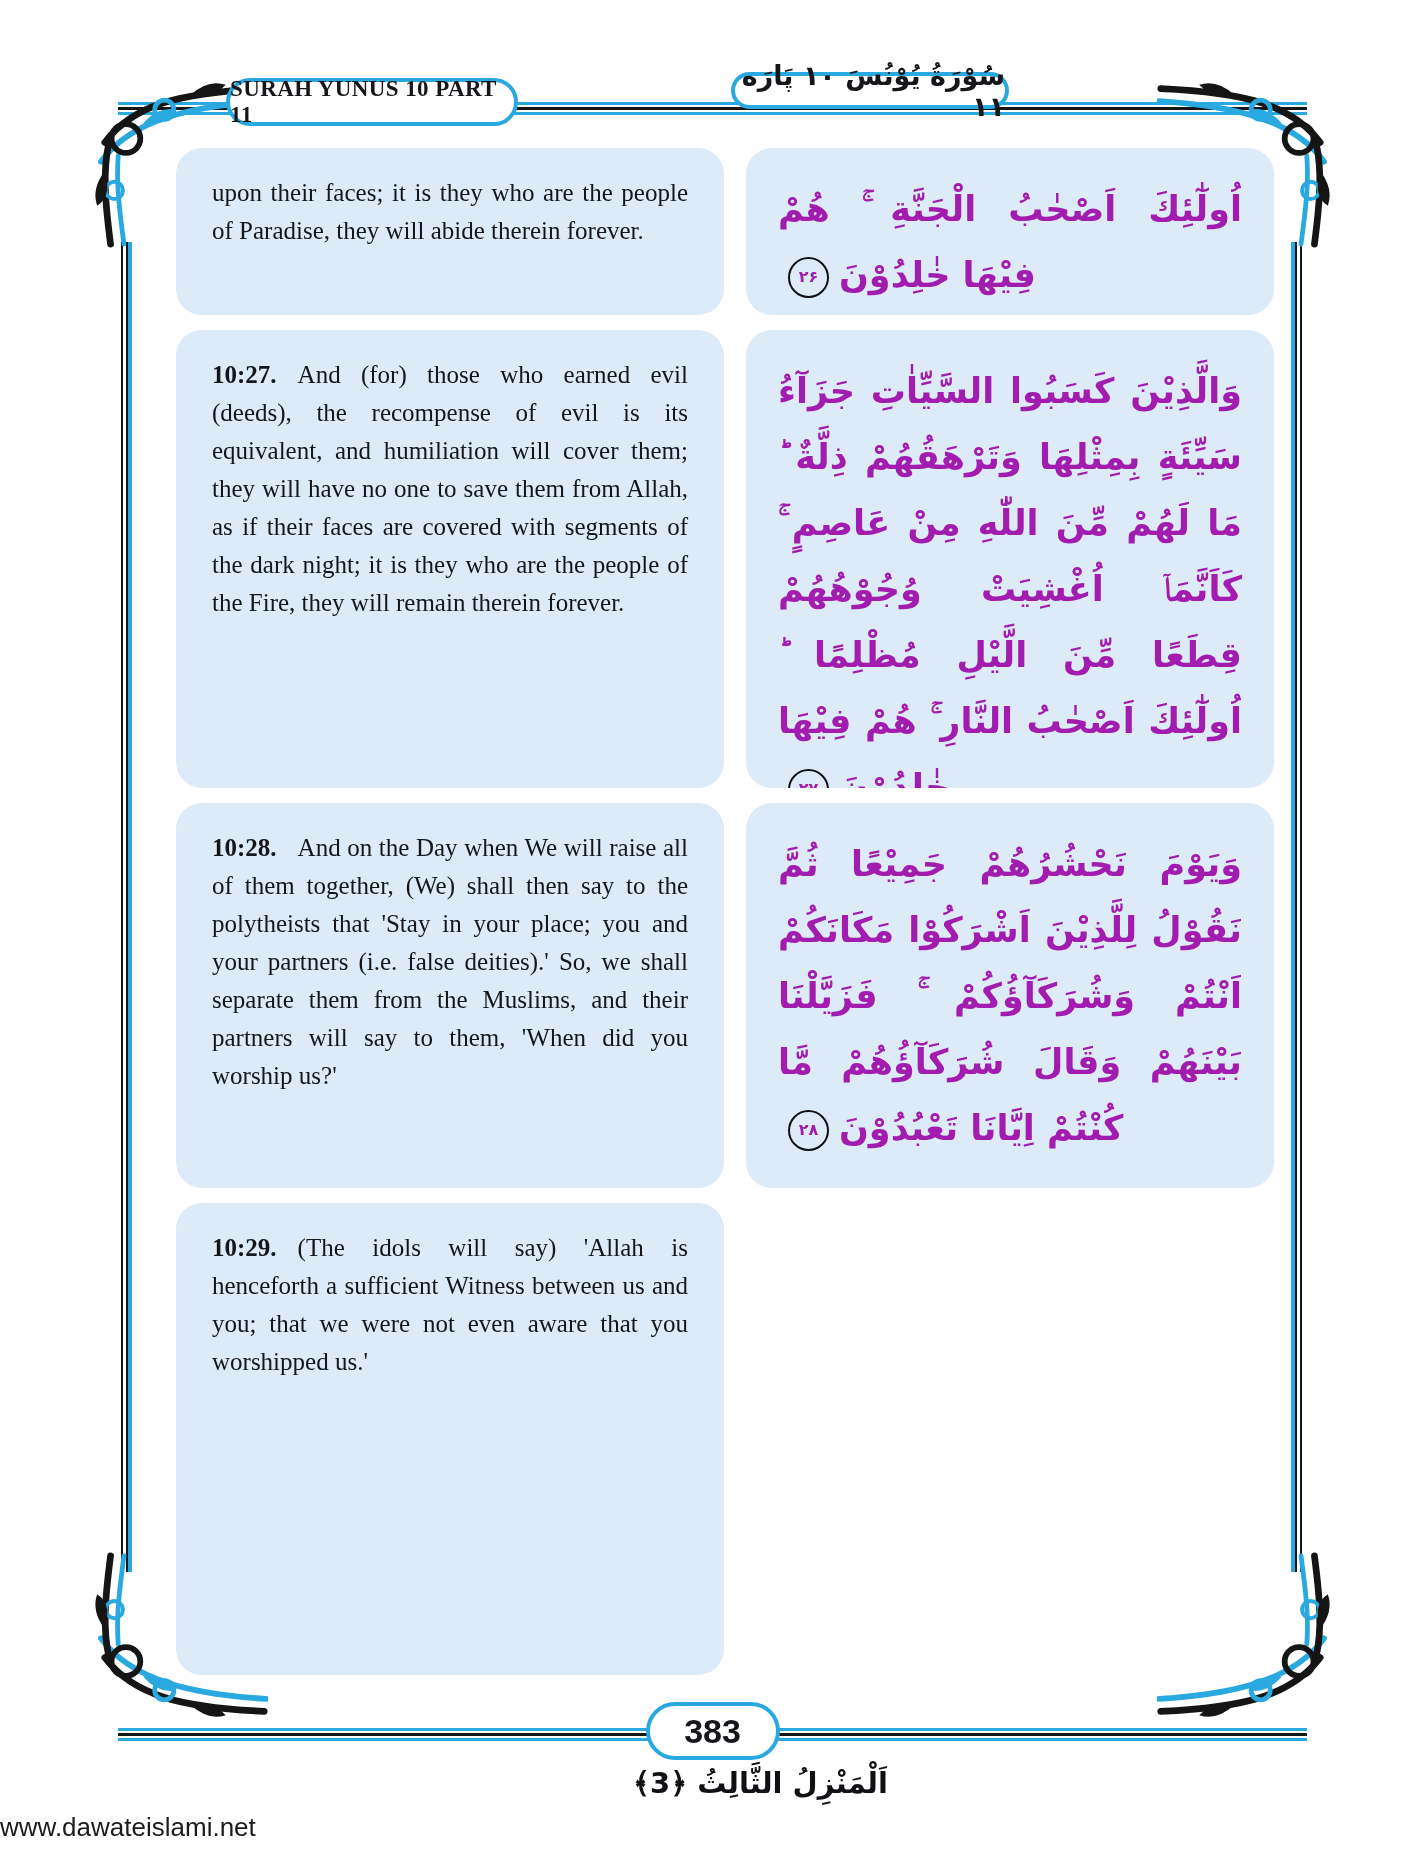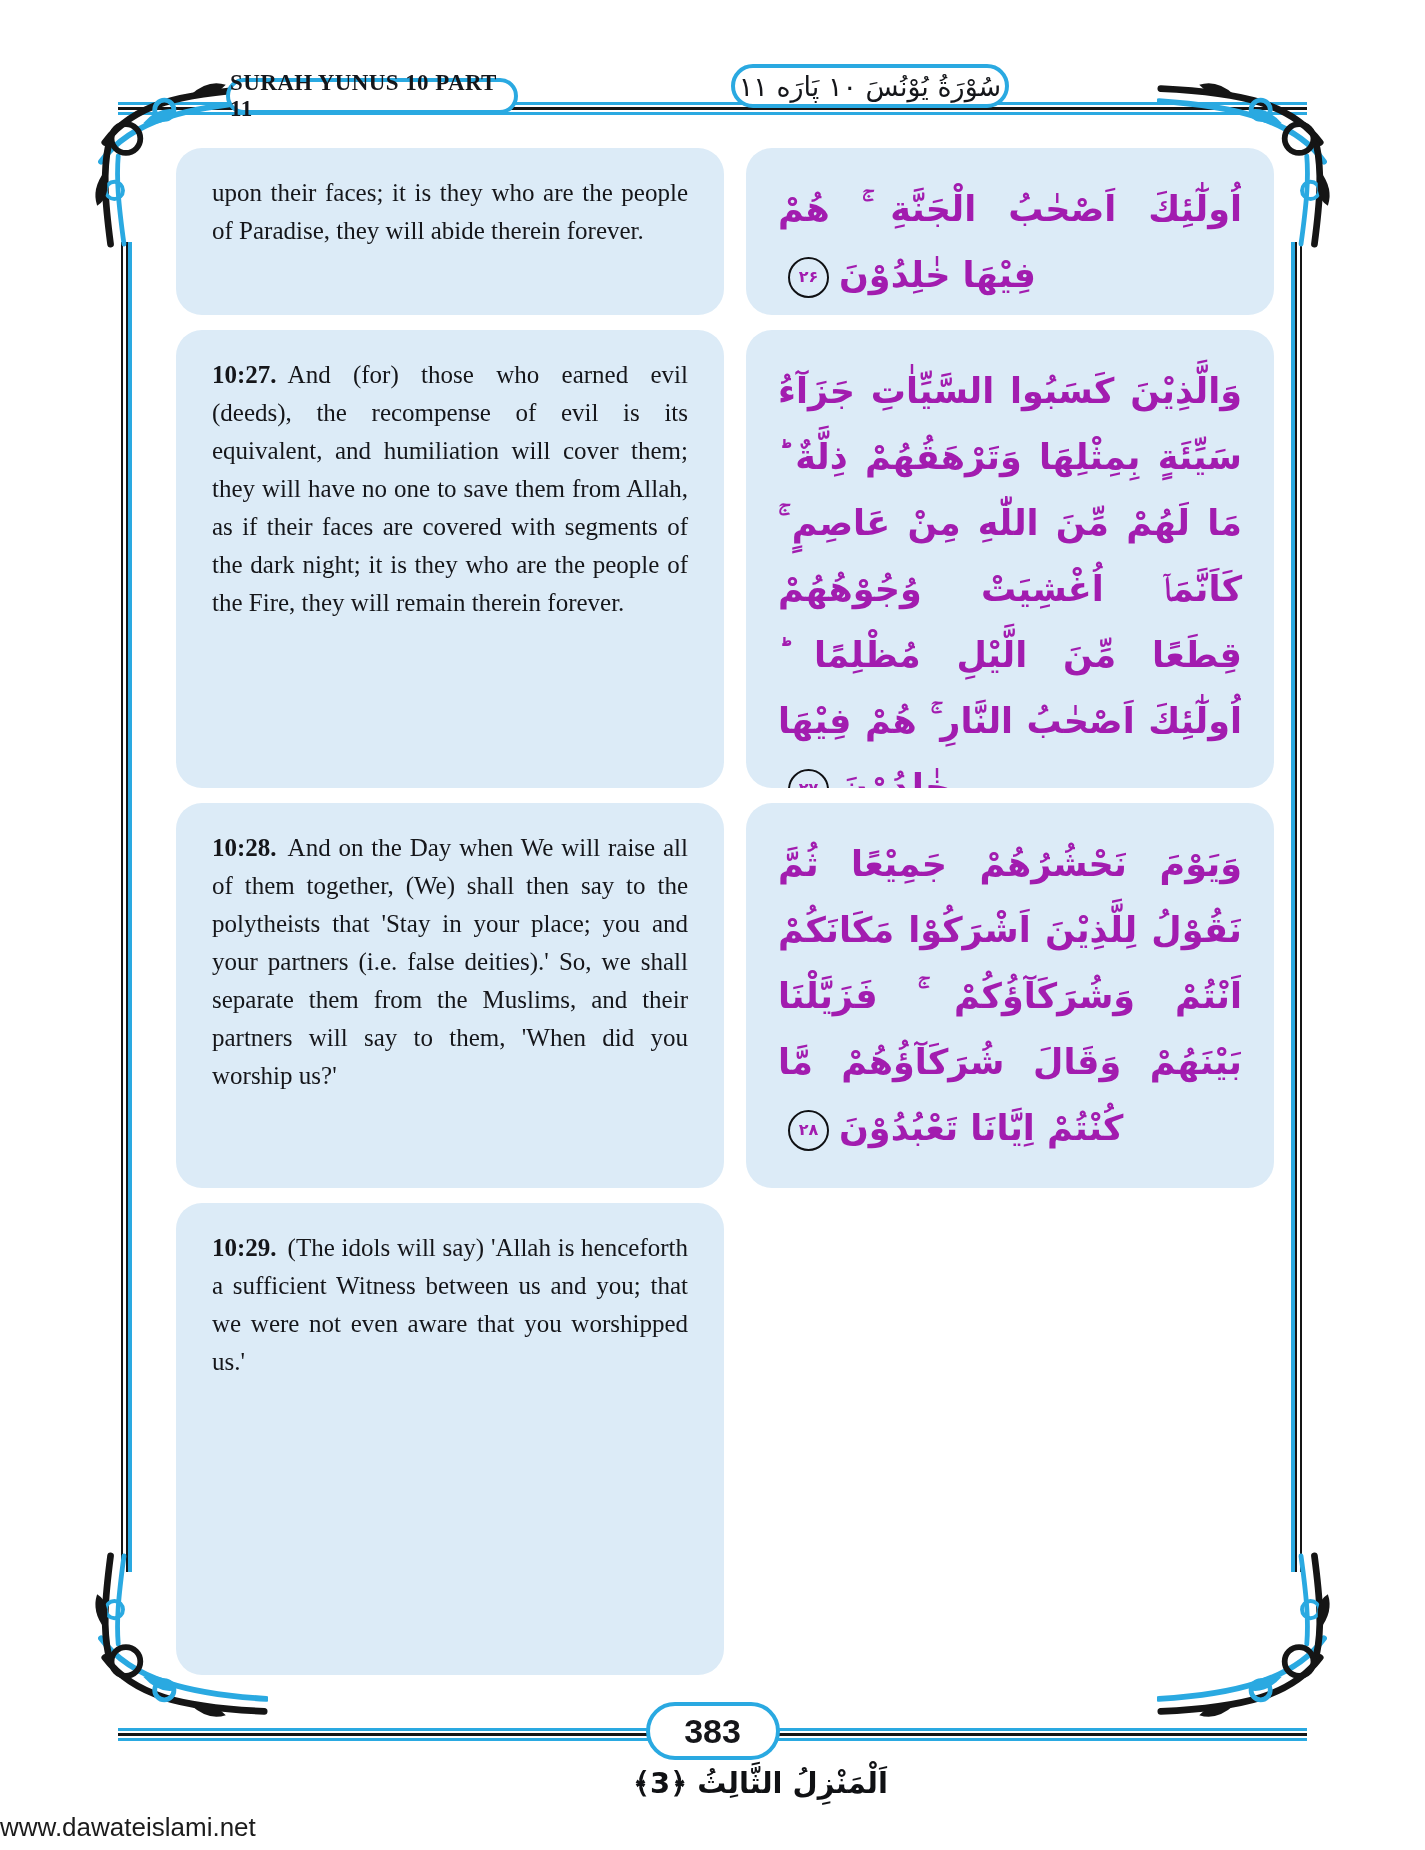--- a/index.html
+++ b/index.html
@@ -16,35 +16,35 @@
   .vline-right{right:123px;background:linear-gradient(90deg,#2AA9E1 0 4px,#151515 4px 6px,transparent 6px 9px,#151515 9px 11px);}
   .corner{position:absolute;width:192px;height:192px;}
   .c-tl{left:76px;top:56px;}
   .c-tr{right:76px;top:56px;transform:scaleX(-1);}
   .c-bl{left:76px;bottom:106px;transform:scaleY(-1);}
   .c-br{right:76px;bottom:106px;transform:scale(-1,-1);}
 
   
   .pill{position:absolute;background:#ffffff;border:4px solid #2AA9E1;border-radius:40px;
         display:flex;align-items:center;justify-content:center;box-sizing:border-box;}
-  .pill-left{left:226px;top:78px;width:292px;height:36px;
+  .pill-left{left:226px;top:78px;width:292px;height:48px;
         font-weight:bold;font-size:23px;letter-spacing:.4px;font-family:"Liberation Serif",serif;}
-  .pill-right{left:731px;top:64px;width:278px;height:44px;direction:rtl;
-        font-weight:normal;font-size:27px;font-family:"DejaVu Sans",sans-serif;}
+  .pill-right{left:731px;top:72px;width:278px;height:37px;direction:rtl;
+        font-weight:bold;font-size:27px;font-family:"DejaVu Sans",sans-serif;}
 
   
   .content{position:absolute;left:176px;top:148px;width:1098px;display:flex;flex-direction:column;gap:15px;}
   .row{display:flex;gap:22px;}
   .r1{height:167px;}.r2{height:458px;}.r3{height:385px;}.r4{height:472px;}
   .panel{background:#DCEBF7;border-radius:26px;box-sizing:border-box;height:100%;overflow:hidden;}
   .panel.en{width:548px;padding:26px 36px;font-size:25px;line-height:38px;text-align:justify;}
   .panel.ar{width:528px;padding:28px 32px;direction:rtl;text-align:justify;text-align-last:left;
             font-family:"DejaVu Sans",sans-serif;font-weight:bold;font-size:35px;line-height:66px;color:#a21caf;}
   .ref{font-weight:bold;}
-  .ref:not(:empty){margin-right:11px;}
+  .ref:not(:empty){margin-right:21px;}
   .verse-circle{display:inline-flex;align-items:center;justify-content:center;
             width:37px;height:37px;border:2.5px solid #0f1013;border-radius:50%;
             font-size:16px;line-height:1;margin:0 10px;vertical-align:middle;font-weight:bold;}
 
   
   .page-pill{left:50%;transform:translateX(-50%);top:1702px;width:134px;height:58px;
         font-family:Liberation Sans, sans-serif;font-weight:bold;font-size:34px;}
   .manzil{position:absolute;top:1766px;left:0;width:100%;text-align:center;direction:rtl;
         font-family:"DejaVu Sans",sans-serif;font-weight:bold;font-size:29px;color:#101114;padding-left:48px;}
   .website{position:absolute;top:1812px;left:0;width:100%;

